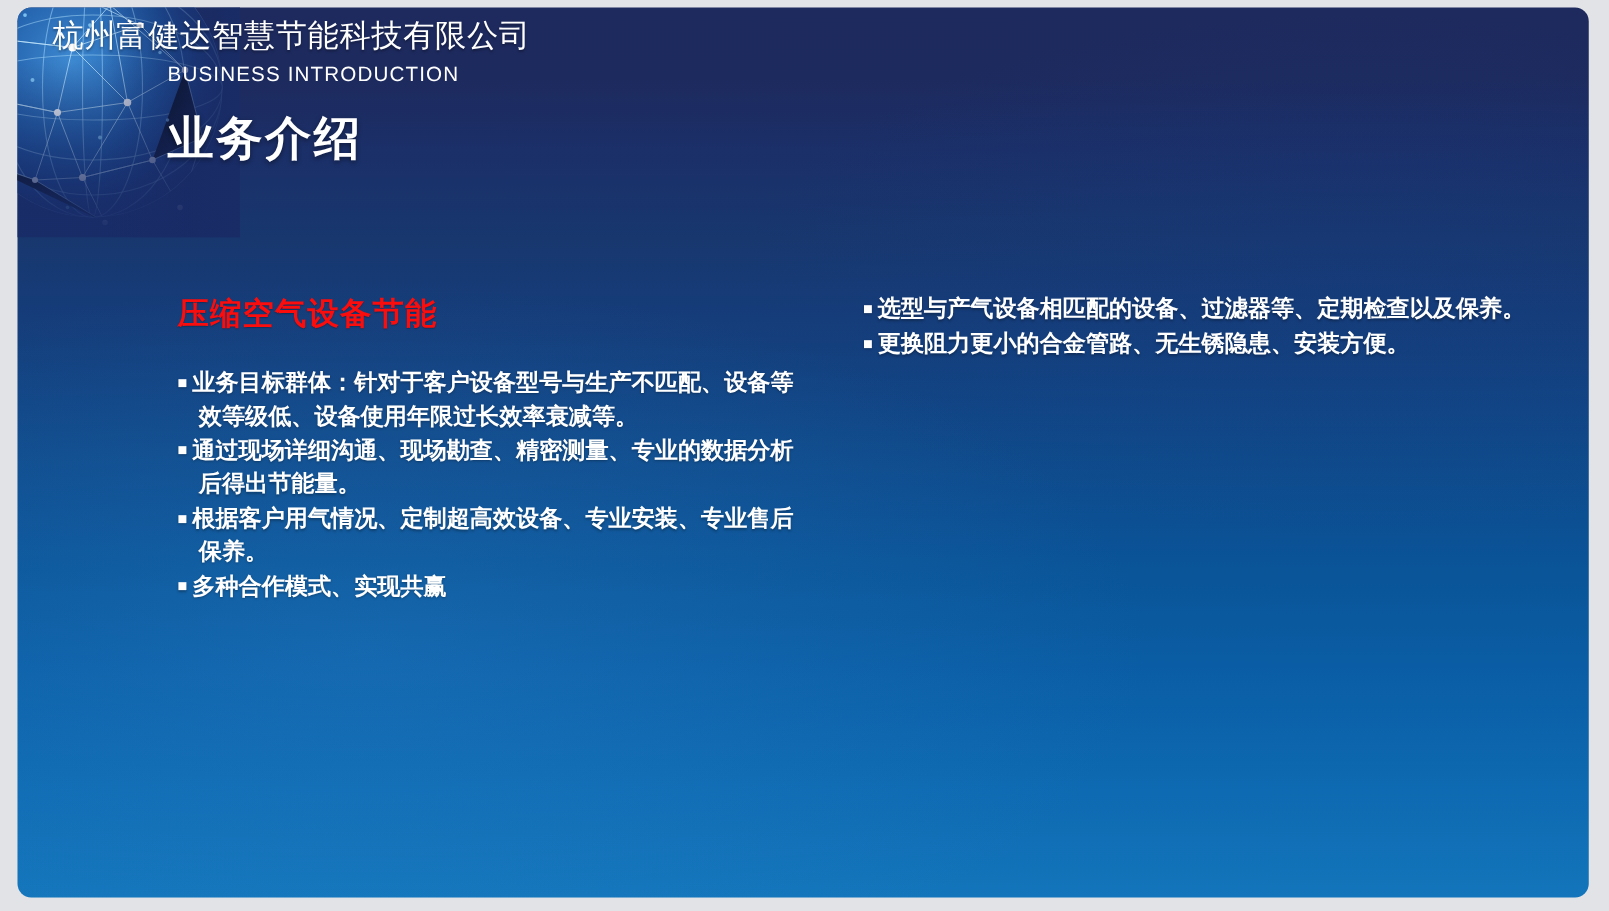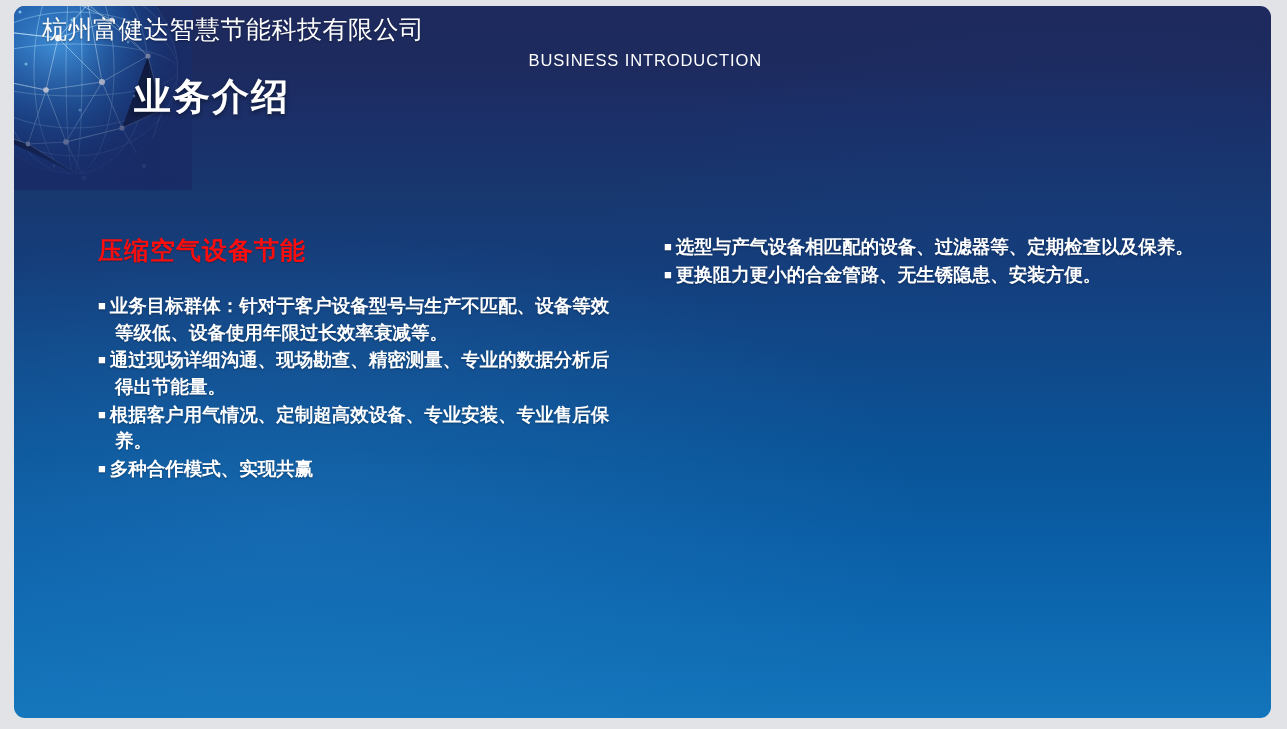--- a/index.html
+++ b/index.html
@@ -80,43 +80,42 @@
     white-space: nowrap;
     text-shadow: 0 1px 2px rgba(0,0,0,0.35);
   }
   #subtitle-en {
     margin-top: 6px;
     margin-left: 92px;
     font-size: 16.5px;
     color: #ffffff;
     letter-spacing: 0.9px;
     font-weight: 400;
-    text-align: right;
   }
   #subtitle-cn {
-    margin-top: 2px;
+    margin-top: 16px;
     margin-left: 92px;
     font-size: 37px;
     font-weight: bold;
     color: #ffffff;
     letter-spacing: 2px;
     text-shadow: 0 2px 4px rgba(0,0,0,0.45);
   }
 
   
   #content {
     position: absolute;
     left: 0;
     top: 228px;
     width: 100%;
     display: flex;
     gap: 0;
   }
   .column { box-sizing: border-box; }
-  .col-left  { width: 630px; padding-left: 84px; padding-right: 18px; }
+  .col-left  { width: 630px; padding-left: 84px; padding-right: 18px; margin-left: 44px; }
   .col-right { width: 620px; padding-left: 20px; padding-right: 20px; }
 
   .col-heading {
     color: #fb0d0d;
     font-size: 25px;
     font-weight: bold;
     letter-spacing: 1px;
     margin: 0 0 26px 0;
     text-shadow: 0 1px 1px rgba(0,0,0,0.25);
   }

